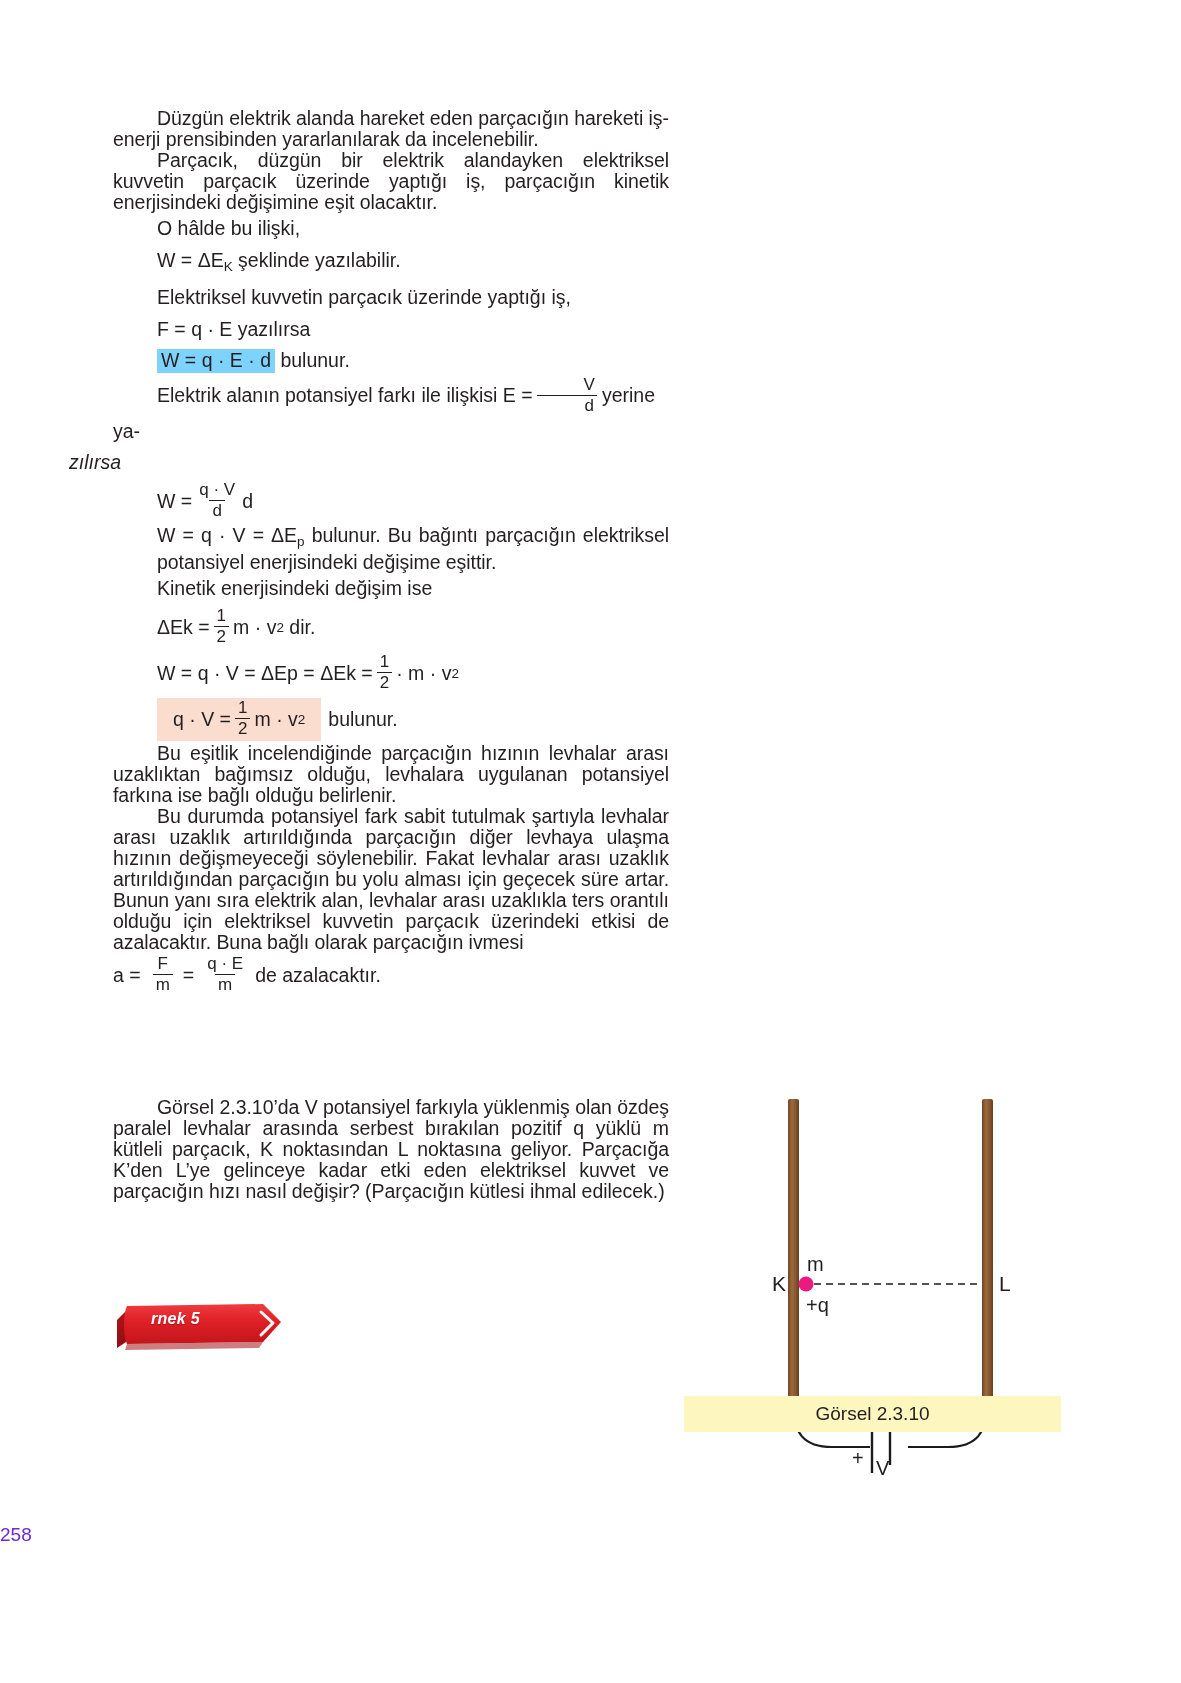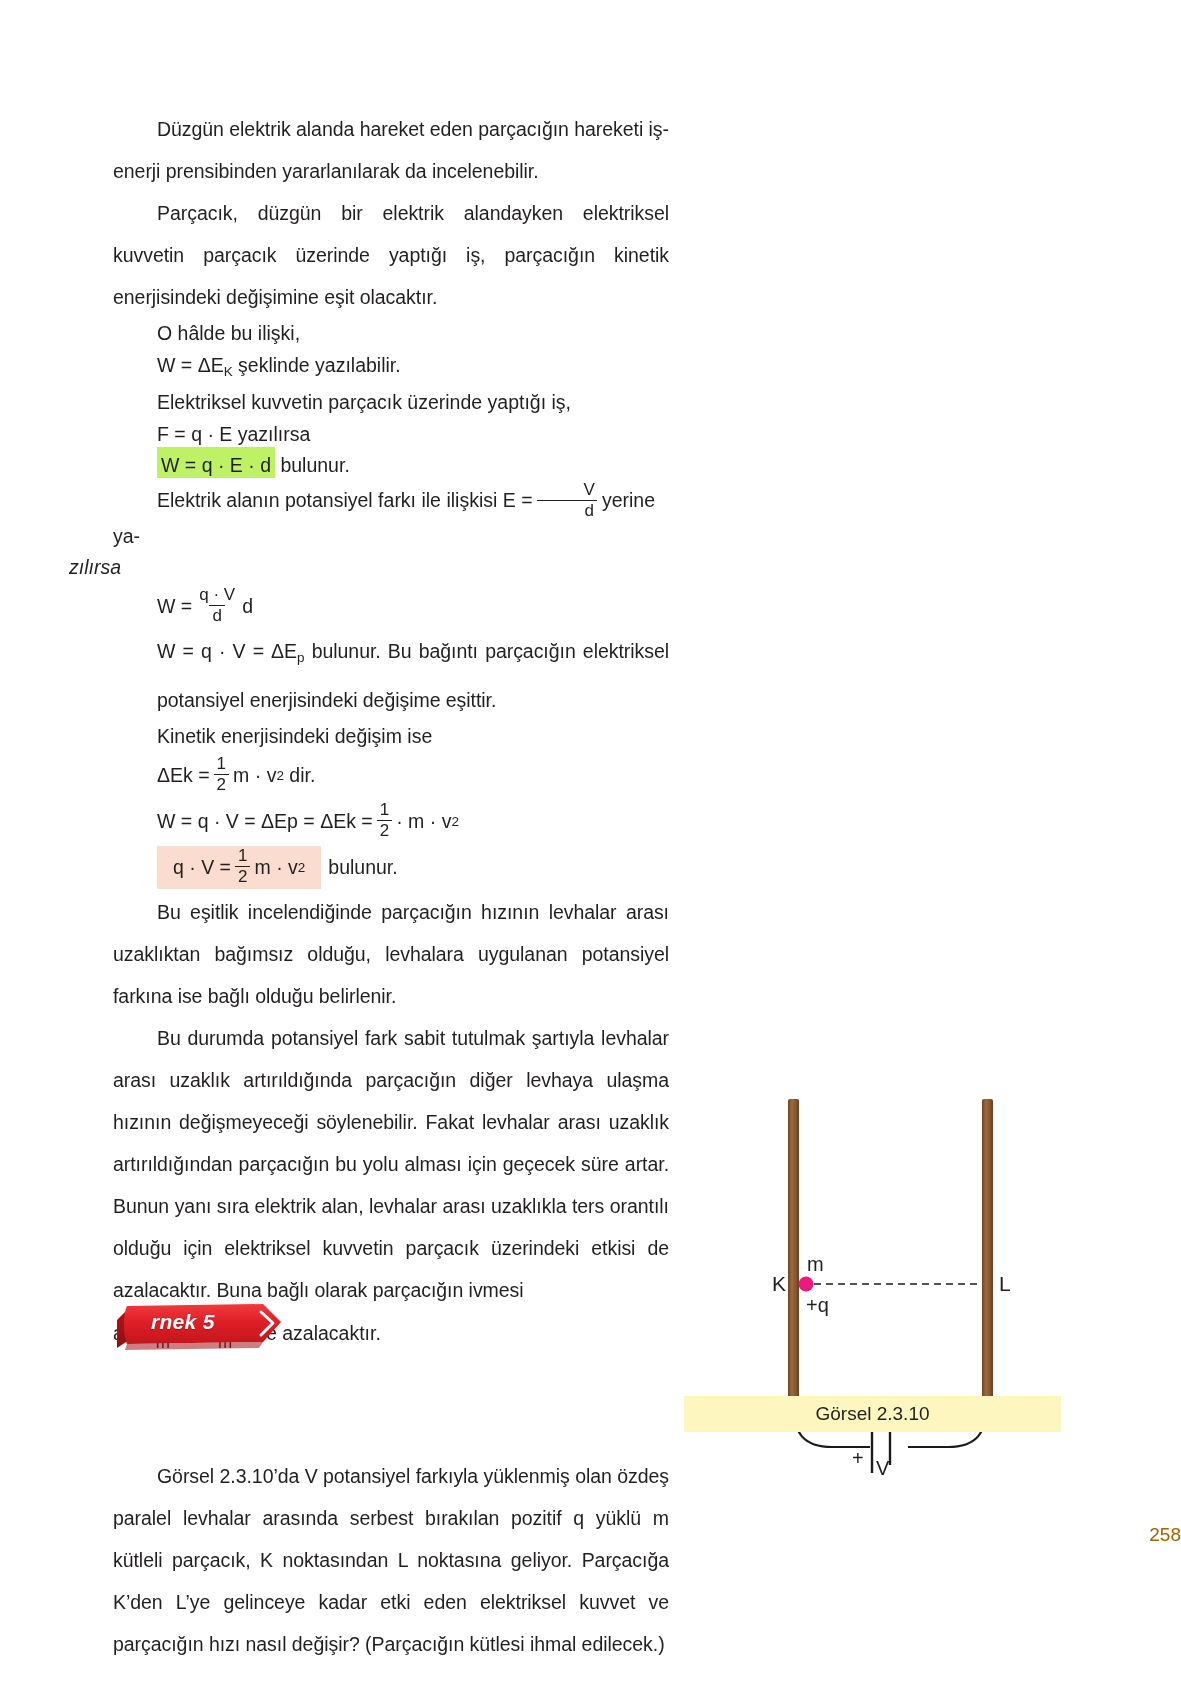--- a/index.html
+++ b/index.html
@@ -26,21 +26,21 @@
   .text-col {
     position: absolute;
     left: 113px;
     top: 108px;
     width: 556px;
   }
 
   p.para {
     margin: 0 0 0 0;
     font-size: 19.5px;
-    line-height: 42px;
+    line-height: 21px;
     text-align: justify;
     text-indent: 44px;
     letter-spacing: -0.05px;
   }
   p.para.noindent { text-indent: 0; }
 
   .line {
     font-size: 19.5px;
     line-height: 31.5px;
     margin-left: 44px;
@@ -51,22 +51,22 @@
     display: flex;
     align-items: center;
     font-size: 19.5px;
     line-height: 31.5px;
     margin-left: 44px;
     min-height: 31.5px;
   }
   .eq-line.tall { min-height: 46px; }
 
   .hl {
-    background: #bef264;
-    padding: 7px 4px 2px 4px;
+    background: #7dd3fc;
+    padding: 0 4px 2px 4px;
   }
   .hl-inline {
     background: #fbddcf;
     padding: 2px 16px;
     display: inline-flex;
     align-items: center;
   }
 
   
   .frac {
@@ -108,21 +108,21 @@
     top: 1296px;
     width: 180px;
     height: 56px;
   }
   .ornek svg { display: block; }
   .ornek-label {
     position: absolute;
     left: 38px;
     top: 14px;
     color: #ffffff;
-    font-size: 21px;
+    font-size: 16px;
     font-weight: bold;
     font-style: italic;
     letter-spacing: 0.3px;
     text-shadow: 0 1px 1px rgba(0,0,0,0.25);
   }
 
   
   .figure {
     position: absolute;
     left: 684px;
@@ -142,23 +142,23 @@
     justify-content: center;
     font-size: 19px;
     color: #231f20;
   }
 
   .page-number {
     position: absolute;
     left: 0;
     right: 0;
     top: 1524px;
-    text-align: right;
+    text-align: left;
     font-size: 19px;
-    color: #a16207;
+    color: #6d28d9;
   }
 </style>
 </head>
 <body>
 
 <div class="page">
 
   <div class="text-col">
 
     <p class="para">Düzgün elektrik alanda hareket eden parçacığın hareketi iş-enerji prensibinden yararlanılarak da incelenebilir.</p>

